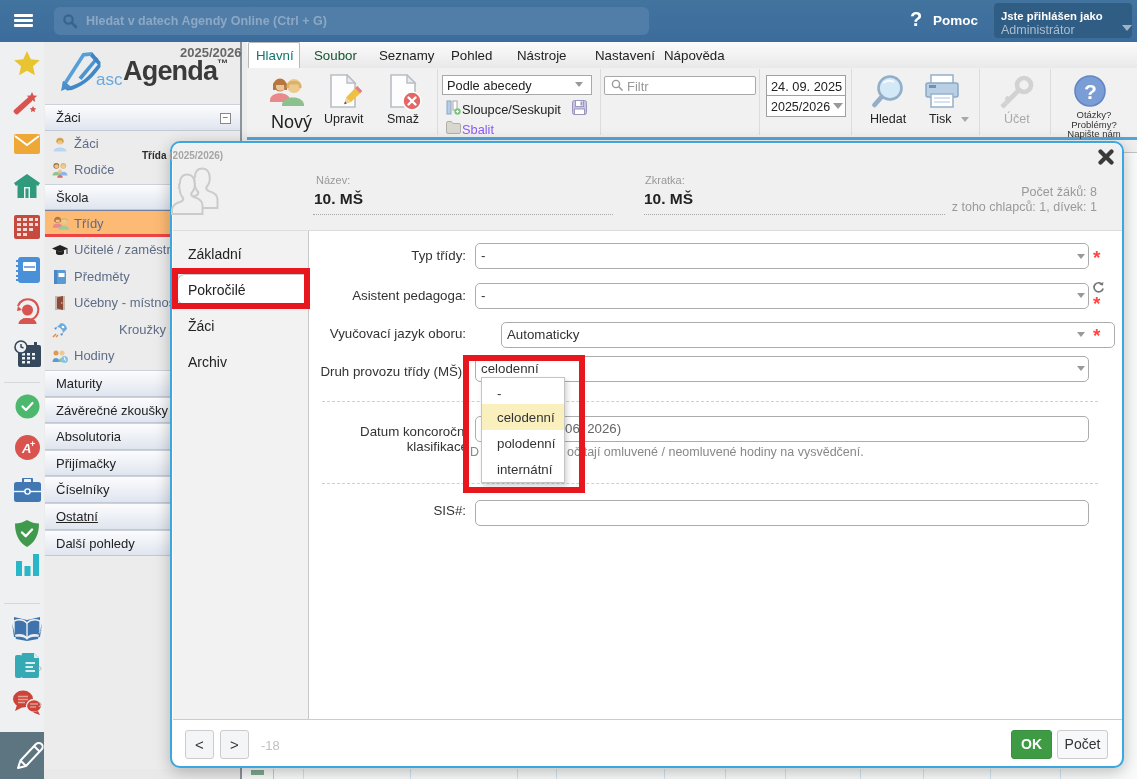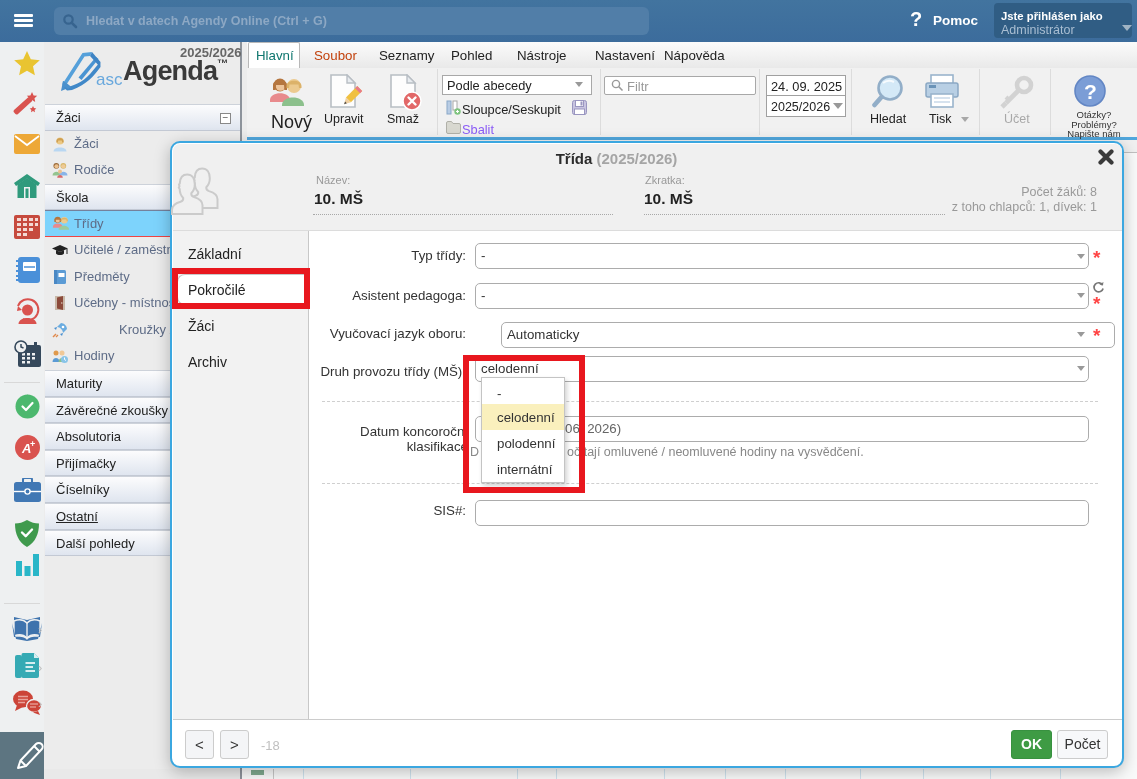--- a/index.html
+++ b/index.html
@@ -204,21 +204,21 @@
     <div class="abs" style="left:96px;top:70px;font-size:17px;color:#69a8dd;">asc</div>
     <div class="abs" style="left:123px;top:56px;font-size:27px;font-weight:bold;color:#3a3a3a;letter-spacing:-0.8px;">Agenda</div>
     <div class="abs" style="left:217px;top:57px;font-size:11px;font-weight:bold;color:#3a3a3a;">™</div>
   </div>
 
   <div id="navmenu">
     <style>
       .nhead{position:absolute;left:45px;width:195px;height:26.6px;line-height:25px;background:linear-gradient(#fcfcfd,#dfe5ef);border-top:1px solid #cdd2da;border-bottom:1px solid #c3c9d4;color:#222;padding-left:11px;box-sizing:border-box;white-space:nowrap;overflow:hidden;font-size:13px;}
       .nitem{position:absolute;left:45px;width:195px;height:26.6px;line-height:26.6px;color:#5e6c87;padding-left:29px;box-sizing:border-box;white-space:nowrap;overflow:hidden;font-size:13px;}
       .nitem svg{position:absolute;left:7px;top:5px;}
-      .nsel{background:#7dd3fc;border-top:1px solid #74819c;border-bottom:1px solid #ef4444;line-height:25px;}
+      .nsel{background:#fdba74;border-top:1px solid #74819c;border-bottom:3px solid #ef4444;line-height:25px;}
     </style>
     <div class="nhead" style="top:104.0px;">Žáci<span style="position:absolute;right:9px;top:8px;width:9px;height:9px;border:1px solid #888;background:#fff;line-height:7px;font-size:10px;text-align:center;color:#555;">−</span></div>
     <div class="nitem" style="top:130.6px;"><svg width="16" height="16" viewBox="0 0 16 16">
           <circle cx="8" cy="5" r="3.6" fill="#ecc883"></circle>
           <path d="M4.4 5 C4.4 1 11.6 1 11.6 5 L11.6 6.5 L10.2 6.5 L9.8 4.5 L6.2 4.5 L5.8 6.5 L4.4 6.5 Z" fill="#cfa052"></path>
           <path d="M1.5 15.5 C1.5 10 14.5 10 14.5 15.5 Z" fill="#b9d7f2"></path>
         </svg>Žáci</div>
     <div class="nitem" style="top:157.2px;"><svg width="16" height="16" viewBox="0 0 16 16">
           <circle cx="4.3" cy="3.8" r="2.9" fill="#9a6a3a"></circle>
           <circle cx="4.5" cy="4.3" r="2.1" fill="#ecc18f"></circle>
@@ -275,21 +275,21 @@
     <div class="nhead" style="top:423.2px;">Absolutoria</div>
     <div class="nhead" style="top:449.8px;">Přijímačky</div>
     <div class="nhead" style="top:476.4px;">Číselníky</div>
     <div class="nhead" style="top:503.0px;text-decoration:underline;">Ostatní</div>
     <div class="nhead" style="top:529.6px;">Další pohledy</div>
   </div>
 
   <div class="abs" style="left:247px;top:42px;width:890px;height:26px;background:linear-gradient(#fbfbfb,#e9e9e9);border-bottom:1px solid #cfcfcf;"></div>
   <div class="abs" style="left:248px;top:42px;width:50px;height:26px;background:#fff;border:1px solid #b8b8b8;border-bottom:none;border-radius:2px 2px 0 0;"></div>
   <div class="abs" style="left:256px;top:48px;font-size:13.3px;color:#0f766e;">Hlavní</div>
-  <div class="abs" style="left:314px;top:48px;font-size:13.3px;color:#c2410c;">Soubor</div>
+  <div class="abs" style="left:314px;top:48px;font-size:13.3px;color:#14532d;">Soubor</div>
   <div class="abs" style="left:379px;top:48px;font-size:13.3px;color:#222;">Seznamy</div>
   <div class="abs" style="left:451px;top:48px;font-size:13.3px;color:#222;">Pohled</div>
   <div class="abs" style="left:517px;top:48px;font-size:13.3px;color:#222;">Nástroje</div>
   <div class="abs" style="left:583px;top:48px;font-size:13.3px;color:#222;margin-left:12px;">Nastavení</div>
   <div class="abs" style="left:664px;top:48px;font-size:13.3px;color:#222;">Nápověda</div>
 
   <div class="abs" style="left:247px;top:68px;width:890px;height:69px;background:#f1f1f1;"></div>
   <div class="abs" style="left:247px;top:137px;width:890px;height:3px;background:#51a7dd;"></div>
   <div id="toolbar">
 
@@ -430,21 +430,21 @@
     <div class="abs" style="left:170px;top:141px;width:954px;height:627px;box-sizing:border-box;border:2.5px solid #3ba7e0;border-radius:10px;background:#fff;box-shadow:0 4px 16px rgba(0,0,0,0.25);"></div>
 
     <div class="abs" style="left:172.5px;top:143.5px;width:949px;height:87px;background:#f0f0f0;border-radius:7px 7px 0 0;border-bottom:1px solid #dcdcdc;box-sizing:border-box;"></div>
     <svg class="abs" style="left:170px;top:160px;" width="54" height="56" viewBox="0 0 54 56">
       <defs>
           <path id="prs" d="M2 54 v-4 c0 -4.5 3.5 -6.8 8.5 -8.2 c2.3 -.7 2.9 -2.3 2.7 -3.9 c-2.3 -2.2 -3.5 -5.2 -3.5 -8.8 l-.9 -1.5 l.7 -1.4 l-.5 -1.6 l.8 -1.2 c.2 -5.5 3 -8.9 7.4 -8.9 c4.8 0 7.6 3.8 7.6 9.8 c0 3.7 -1.2 6.7 -3.5 8.9 c-.2 1.6 .4 3.2 2.7 3.9 c5 1.4 8.5 3.7 8.5 8.2 l0 8.7 z"></path>
         </defs>
       <use href="#prs" transform="translate(15,-6)" fill="#f0f0f0" stroke="#cbcbcb" stroke-width="2"></use>
       <use href="#prs" fill="#f0f0f0" stroke="#cbcbcb" stroke-width="2"></use>
     </svg>
-    <div class="abs" style="left:142px;top:150px;width:949px;text-align:center;font-size:15px;font-weight:bold;color:#2b2b2b;">Třída <span style="color:#a5a5a5;">(2025/2026)</span></div>
+    <div class="abs" style="left:142px;top:150px;width:949px;font-size:10px;font-weight:bold;color:#2b2b2b;">Třída <span style="color:#a5a5a5;">(2025/2026)</span></div>
     <svg class="abs" style="left:1098px;top:149px;" width="16" height="16" viewBox="0 0 16 16">
         <path d="M2.5 2.5 L13.5 13.5 M13.5 2.5 L2.5 13.5" stroke="#3a3a3a" stroke-width="4.2" stroke-linecap="round"></path>
       </svg>
     <div class="abs" style="left:316px;top:174px;font-size:11px;color:#999;">Název:</div>
     <div class="abs" style="left:314px;top:190px;font-size:15.5px;font-weight:bold;color:#222;">10. MŠ</div>
     <div class="abs" style="left:313px;top:214px;width:300px;border-bottom:1px dotted #a8a8a8;"></div>
     <div class="abs" style="left:645px;top:174px;font-size:11px;color:#999;">Zkratka:</div>
     <div class="abs" style="left:644px;top:190px;font-size:15.5px;font-weight:bold;color:#222;">10. MŠ</div>
     <div class="abs" style="left:644px;top:214px;width:301px;border-bottom:1px dotted #a8a8a8;"></div>
     <div class="abs" style="left:897px;top:185px;width:200px;text-align:right;font-size:12.5px;color:#999;">Počet žáků: 8</div>

